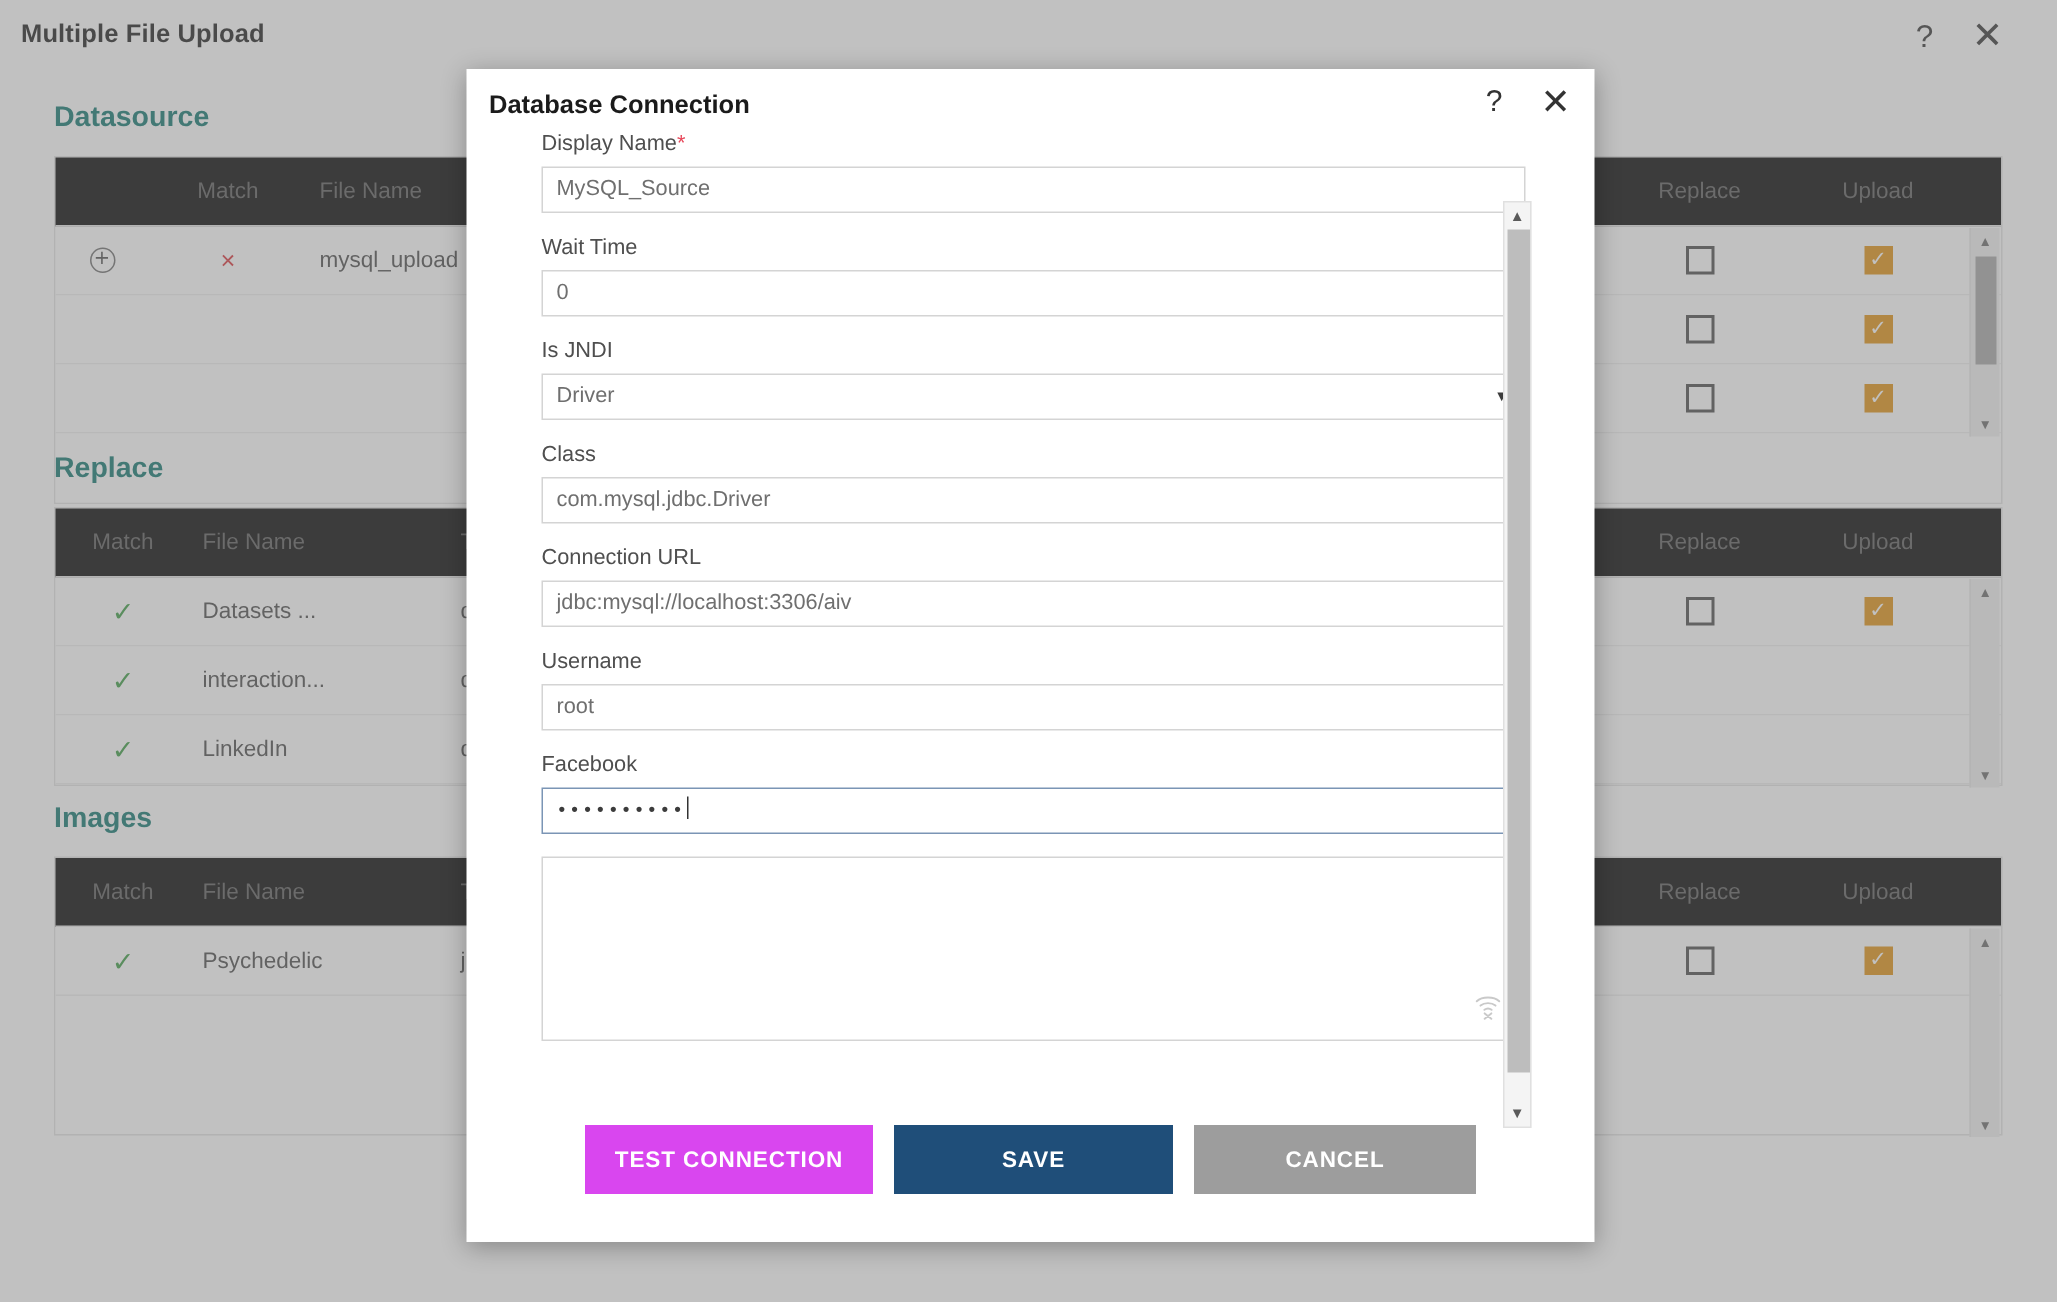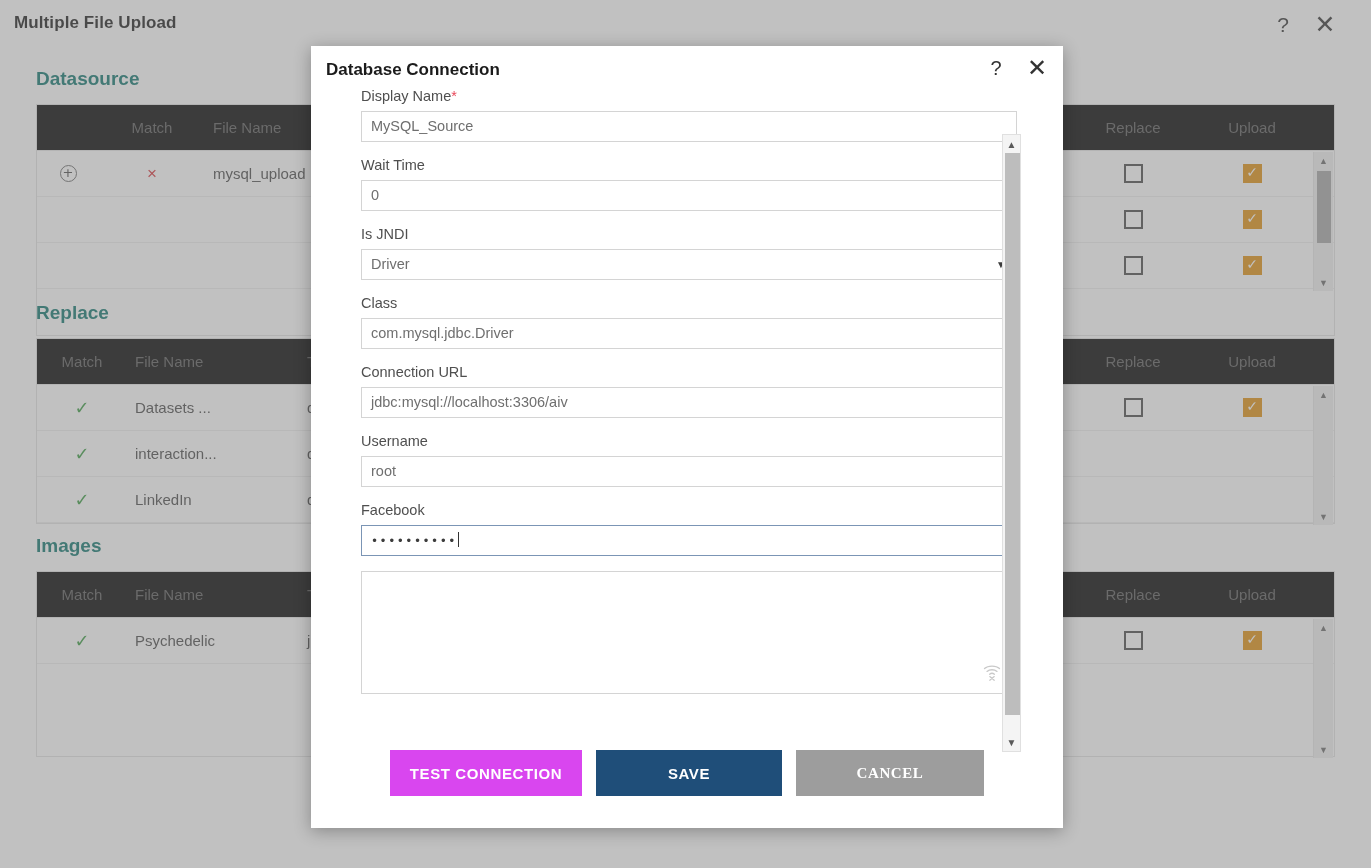--- a/index.html
+++ b/index.html
@@ -198,21 +198,21 @@
     display: flex; justify-content: center; gap: 14px;
   }
   .btn {
     height: 46px; border: none; color: #fff;
     font-size: 15px; font-weight: bold; letter-spacing: .6px;
     display: flex; align-items: center; justify-content: center;
     cursor: pointer; font-family: "Liberation Sans", sans-serif;
   }
   #btn-test   { width: 192px; background: #d946ef; }
   #btn-save   { width: 186px; background: #1f4e79; }
-  #btn-cancel { width: 188px; background: #9d9d9d; font-family: Liberation Serif, serif; }
+  #btn-cancel { width: 188px; background: #9d9d9d; }
 </style>
 </head>
 <body>
 
 <div id="page">
 
   <div id="app-header">
     <div id="app-title">Multiple File Upload</div>
     <div class="hdr-icon" id="hdr-help">?</div>
     <div class="hdr-icon" id="hdr-close">✕</div>

